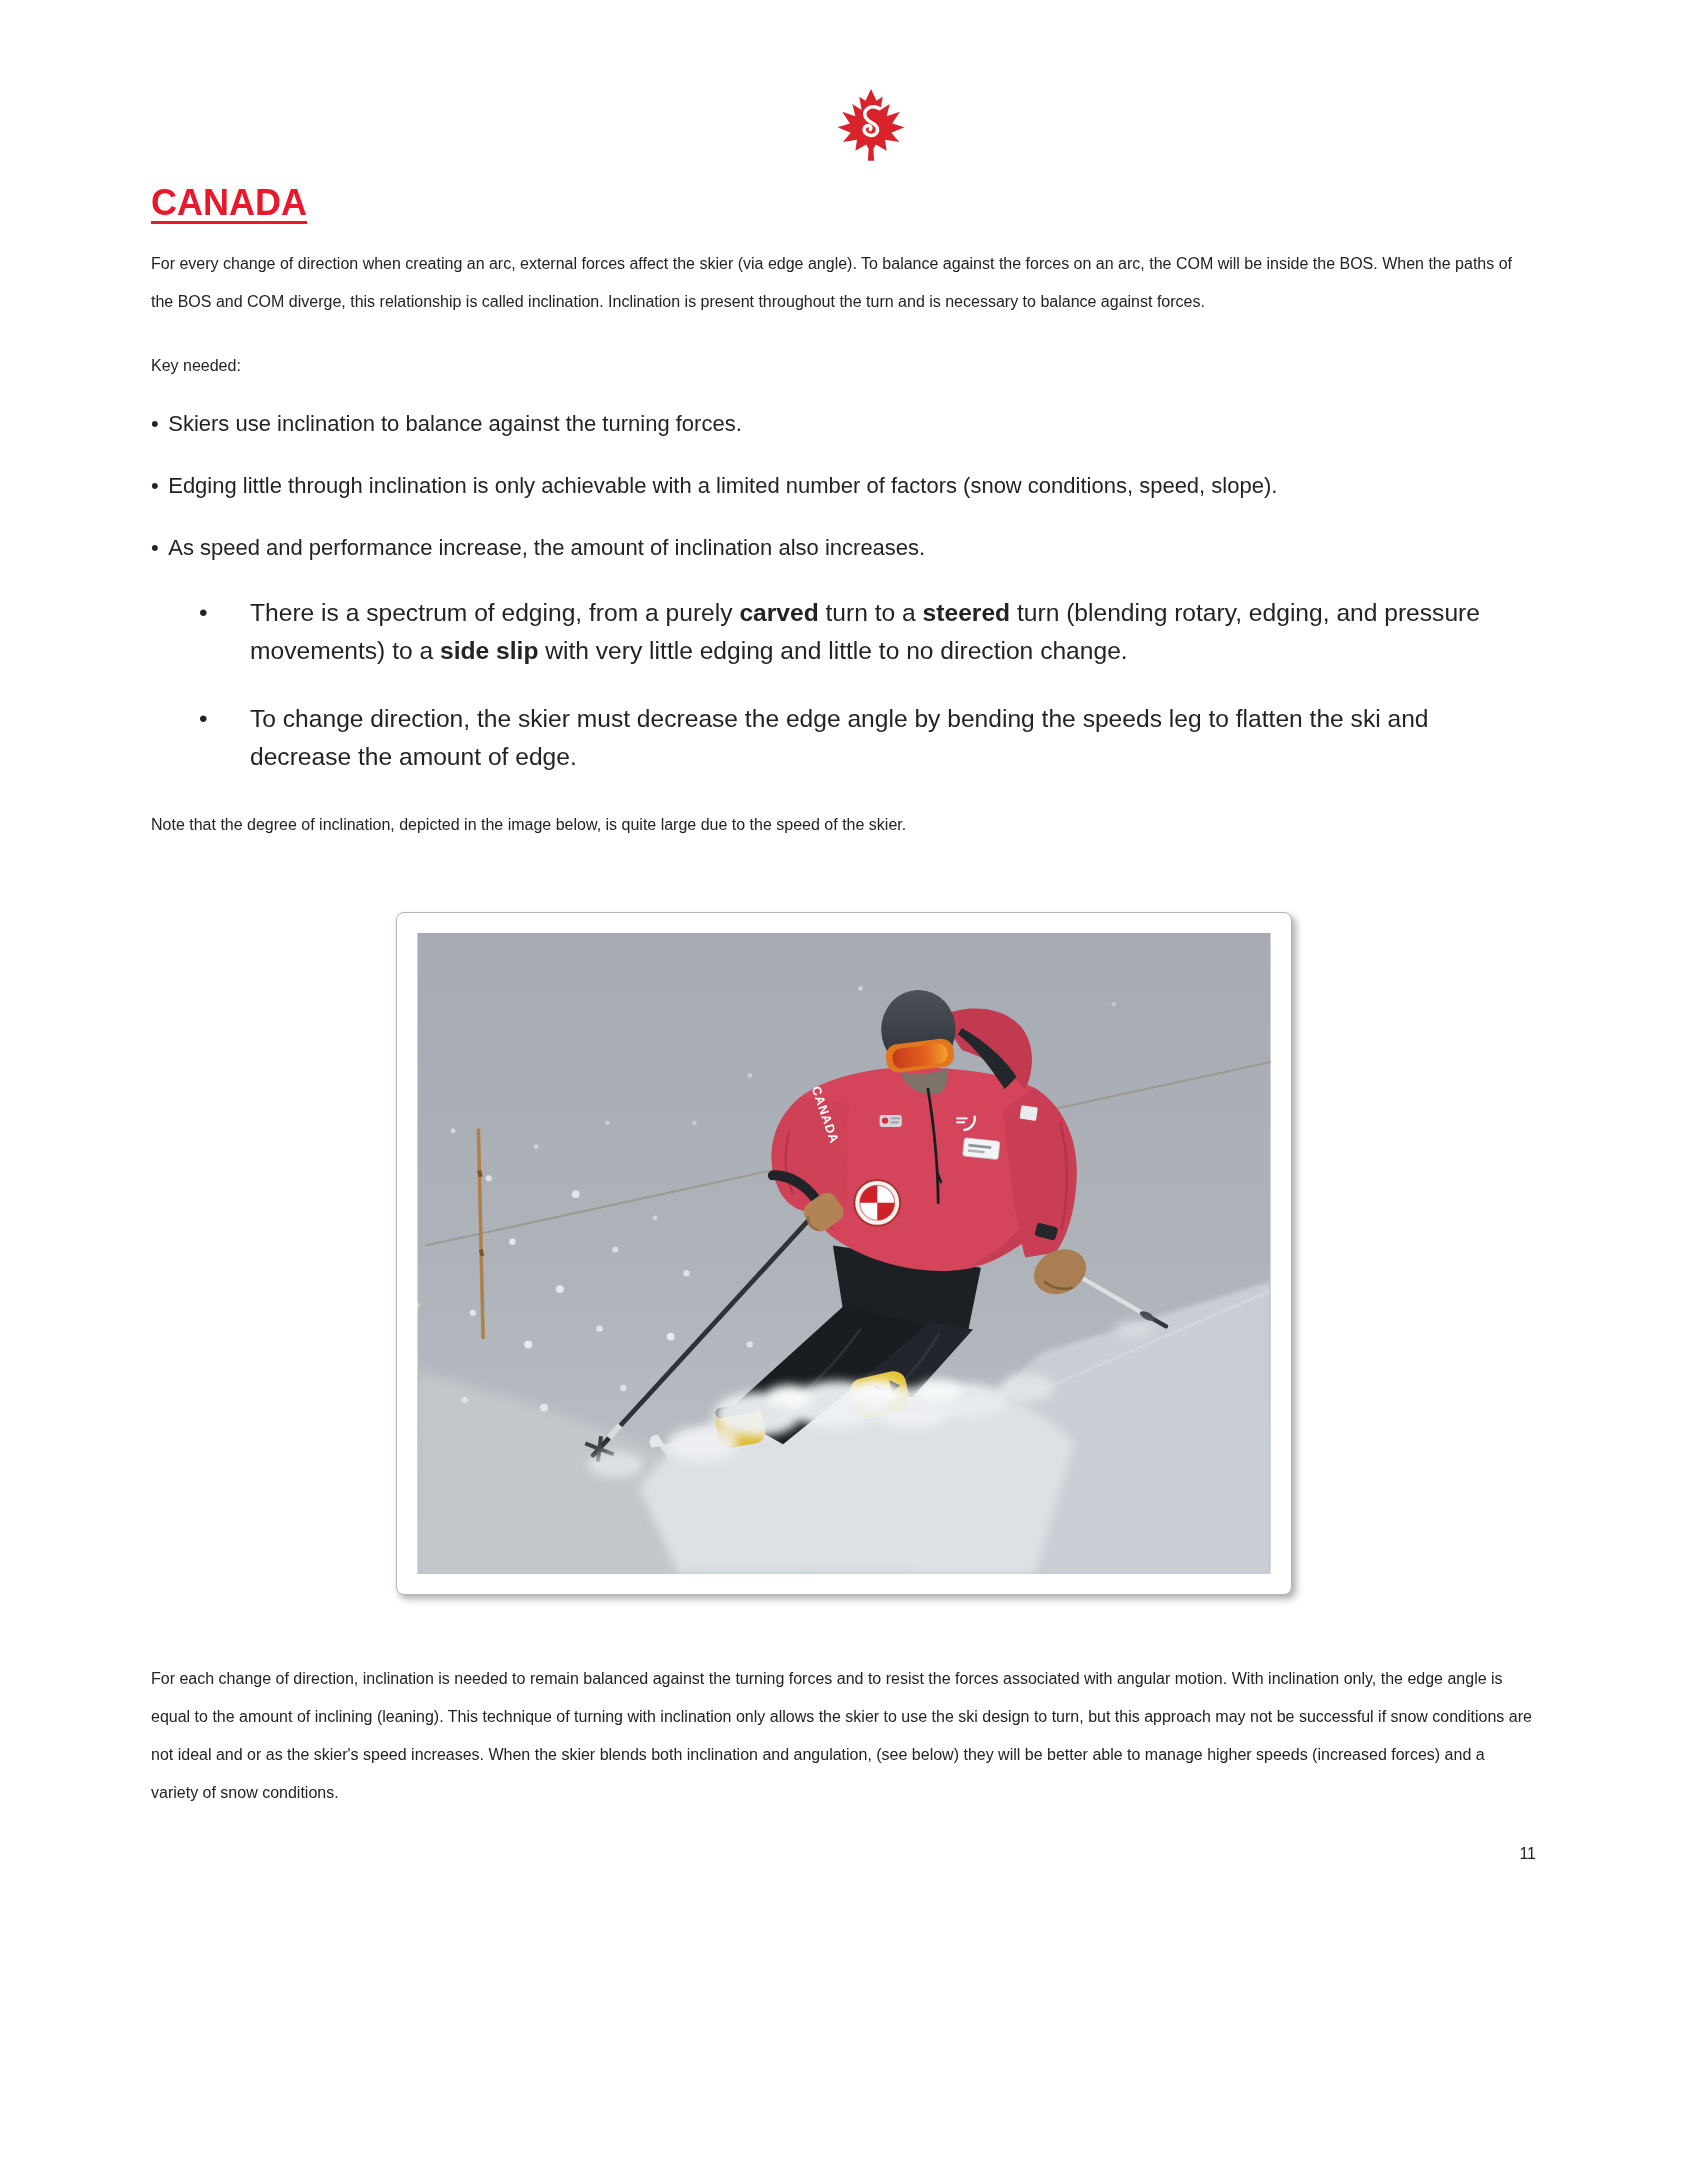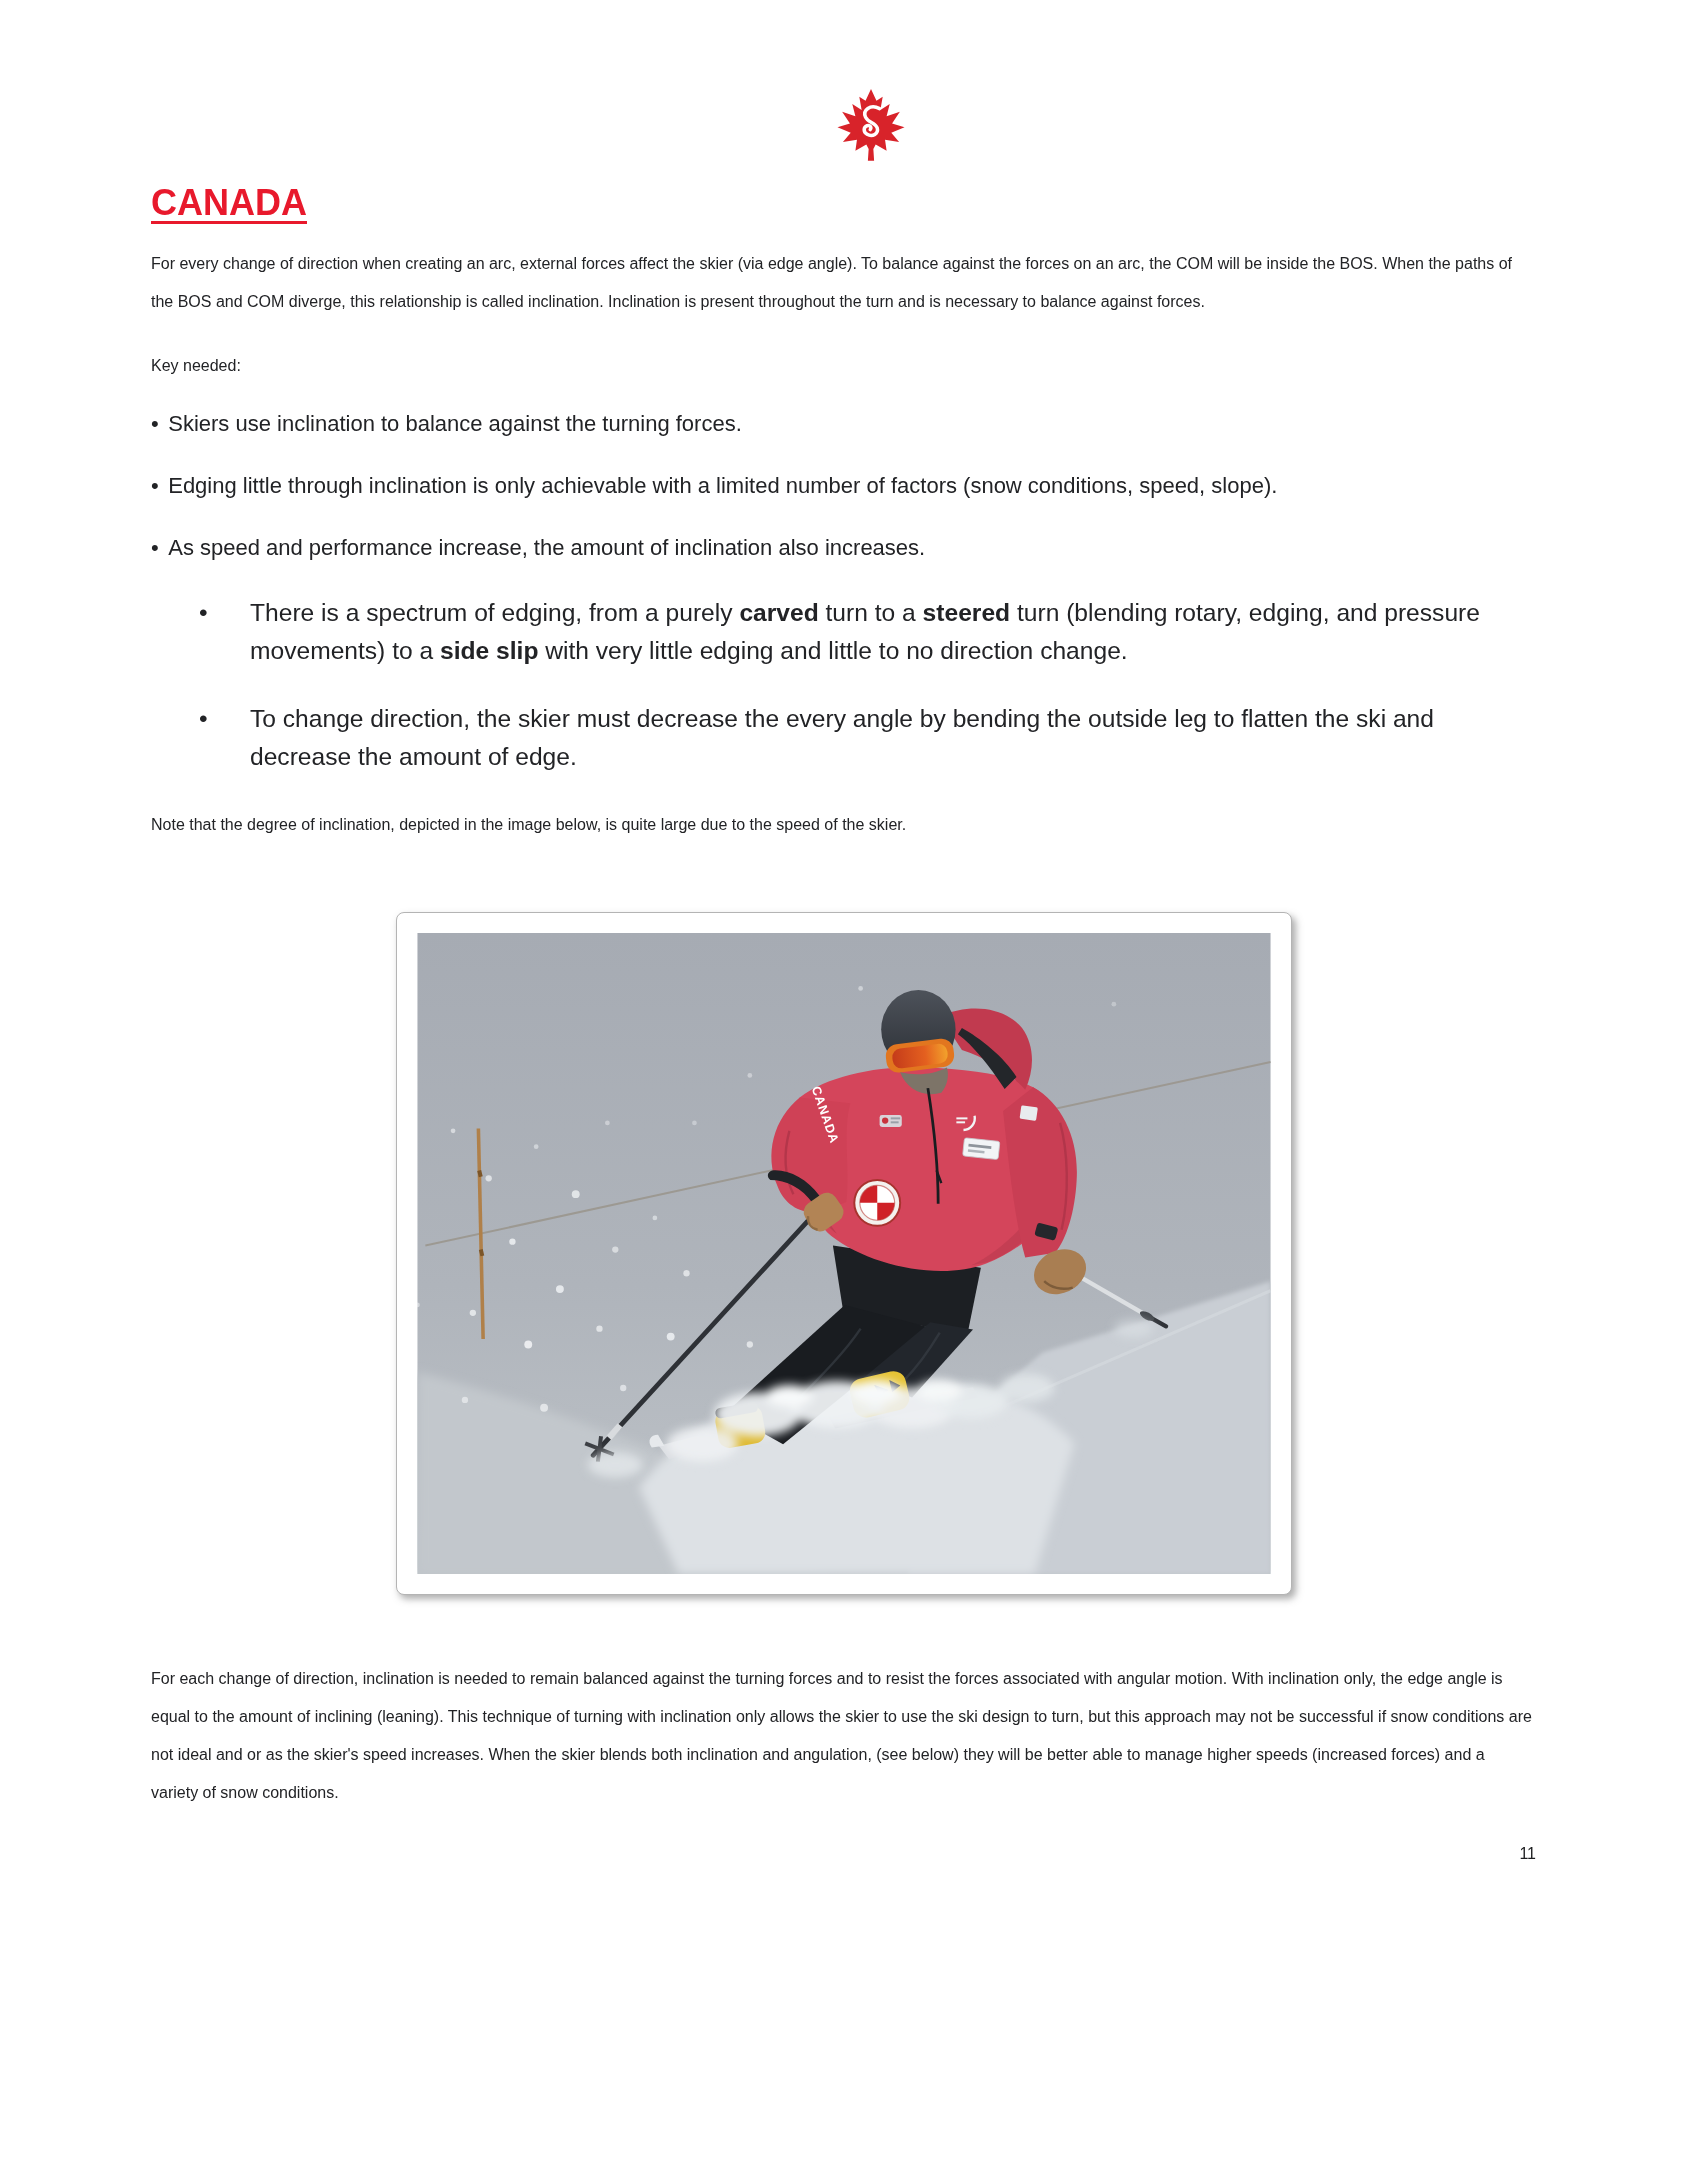--- a/index.html
+++ b/index.html
@@ -51,21 +51,21 @@
 
   <p class="body-text">For every change of direction when creating an arc, external forces affect the skier (via edge angle). To balance against the forces on an arc, the COM will be inside the BOS. When the paths of the BOS and COM diverge, this relationship is called inclination. Inclination is present throughout the turn and is necessary to balance against forces.</p>
 
   <p class="body-text tight">Key needed:</p>
 
   <p class="bullet-line"><span class="marker">•</span><span>Skiers use inclination to balance against the turning forces.</span></p>
   <p class="bullet-line"><span class="marker">•</span><span>Edging little through inclination is only achievable with a limited number of factors (snow conditions, speed, slope).</span></p>
   <p class="bullet-line" style="margin-bottom:27px"><span class="marker">•</span><span>As speed and performance increase, the amount of inclination also increases.</span></p>
 
   <div class="sub-bullet"><span class="marker">•</span><span><span>There is a spectrum of edging, from a purely </span><span style="font-weight: 700;">carved</span><span> turn to a </span><span style="font-weight: 700;">steered</span><span> turn (blending rotary, edging, and pressure movements) to a </span><span style="font-weight: 700;">side slip</span><span> with very little edging and little to no direction change.</span></span></div>
-  <div class="sub-bullet"><span class="marker">•</span><span><span>To change direction, the skier must decrease the every angle by bending the outside leg to flatten the ski and decrease the amount of edge.</span></span></div>
+  <div class="sub-bullet"><span class="marker">•</span><span><span>To change direction, the skier must decrease the edge angle by bending the speeds leg to flatten the ski and decrease the amount of edge.</span></span></div>
 
   <p class="body-text note-para">Note that the degree of inclination, depicted in the image below, is quite large due to the speed of the skier.</p>
 
   <figure class="photo-frame">
     <svg viewBox="0 0 1078 810">
       <defs>
         <linearGradient id="fogGrad" x1="0" y1="0" x2="0" y2="1">
           <stop offset="0" stop-color="#a6abb3"></stop>
           <stop offset="0.55" stop-color="#afb4bb"></stop>
           <stop offset="1" stop-color="#bfc4c9"></stop>

